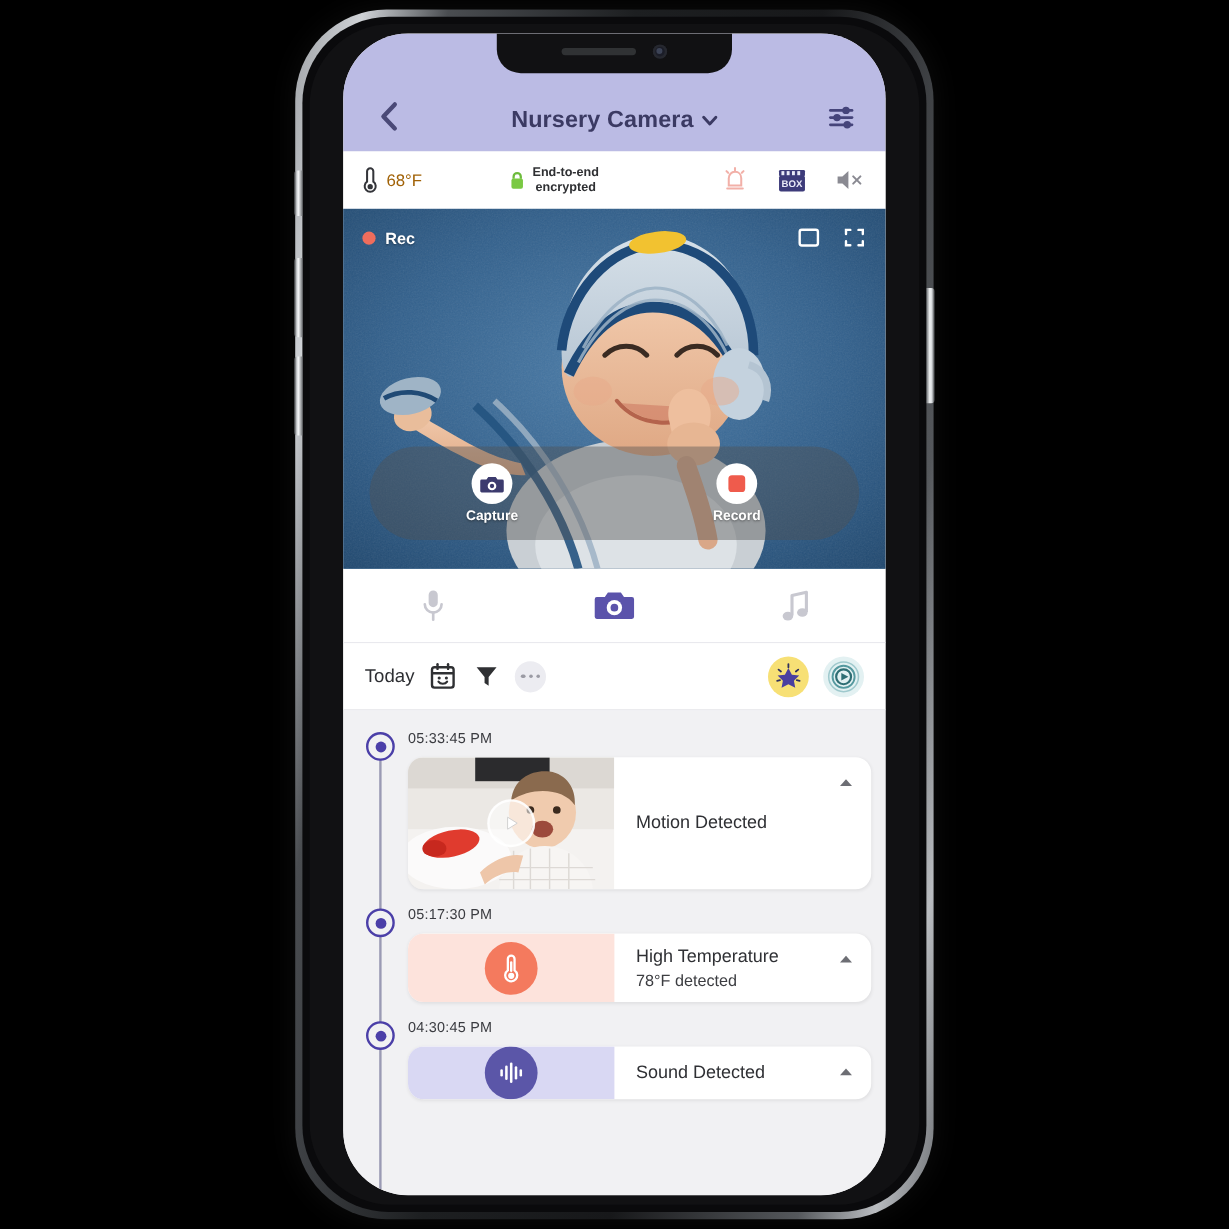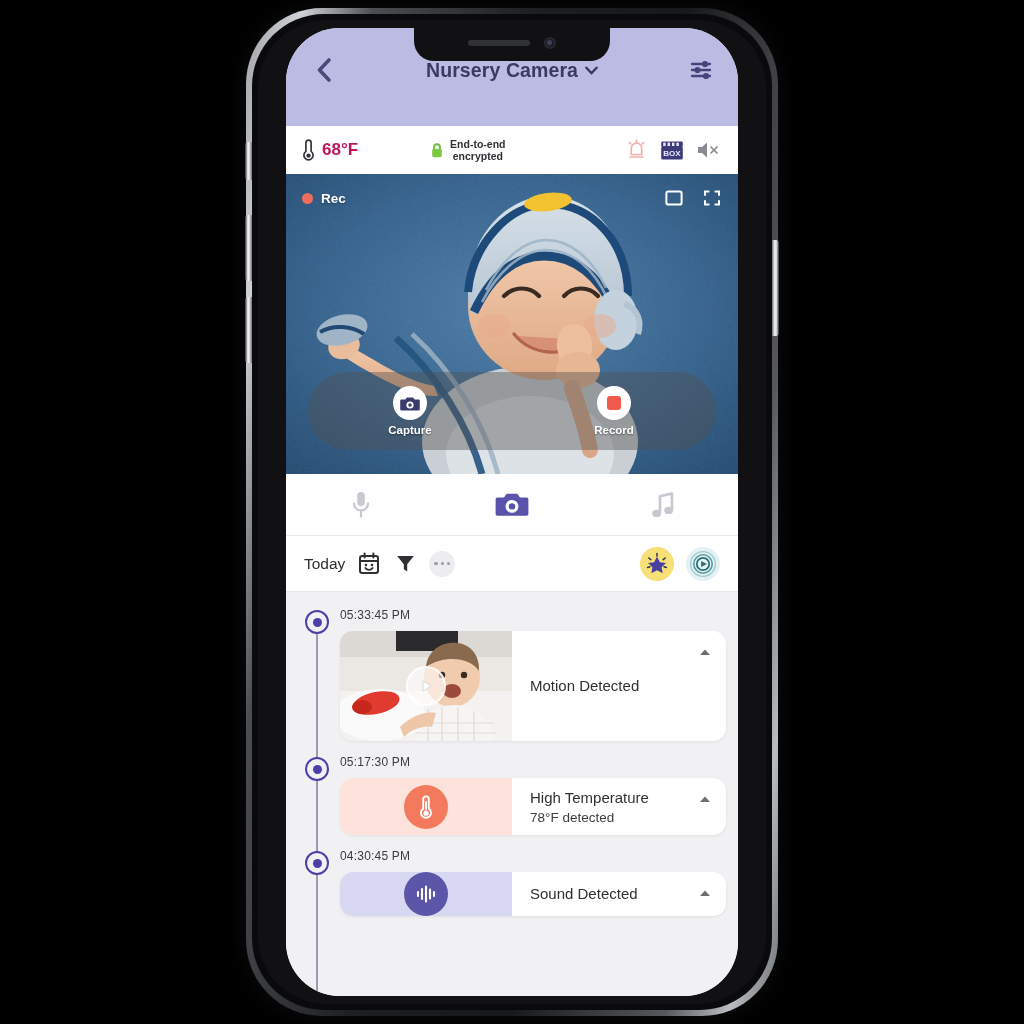--- a/index.html
+++ b/index.html
@@ -66,44 +66,44 @@
   .notch-speaker { width: 62px; height: 6px; border-radius: 3px; background: #303234; margin-top:-3px;}
   .notch-cam { width: 12px; height: 12px; border-radius: 50%; background:#1b1d28;
                box-shadow: inset 0 0 0 2px #26282f; position: relative; margin-top:-3px;}
   .notch-cam::after{content:"";position:absolute;left:3px;top:3px;width:5px;height:5px;border-radius:50%;background:#3c4356;}
 
   
   .app-header {
     position: relative;
     height: 98px;
     background: #bbbbe4;
-    display: flex; align-items: center;
+    display: flex; align-items: flex-end;
     padding: 0 22px 14px 22px;
     z-index: 10;
   }
   .back-chevron { width: 30px; height: 30px; display:flex;align-items:center;justify-content:center; cursor:pointer; }
   .hdr-title-wrap {
     flex: 1; display: flex; align-items: center; justify-content: center; gap: 7px;
   }
   .hdr-title { font-size: 19.5px; font-weight: 700; color: #3b3a63; letter-spacing: .1px; }
   .hdr-caret { width:13px; height:13px; }
   .hdr-settings { width: 30px; height: 28px; display:flex;align-items:center;justify-content:center;cursor:pointer; }
 
   
   .status-strip {
     height: 48px; background: #fff;
     display: flex; align-items: center;
     padding: 0 14px 0 16px;
     position: relative;
   }
   .st-temp { display:flex; align-items:center; gap:7px; }
-  .st-temp-val { font-size: 17px; color: #be185d; font-weight: 700; }
+  .st-temp-val { font-size: 14px; color: #a16207; font-weight: 400; }
   .st-enc { display:flex; align-items:center; gap:6px; margin-left: 72px; }
   .st-enc-txt { font-size: 10.5px; line-height: 12.5px; color:#2f3033; font-weight:700; text-align:center; }
-  .st-right { margin-left:auto; display:flex; align-items:center; gap: 12px; padding-right:4px; }
+  .st-right { margin-left:auto; display:flex; align-items:center; gap: 24px; padding-right:4px; }
   .st-ico { width: 24px; height: 24px; display:flex;align-items:center;justify-content:center; cursor:pointer; }
 
   
   .video-wrap {
     position: relative; height: 300px; overflow: hidden;
     background: #2e5c86;
   }
   .video-bg { position:absolute; inset:0; }
   .vid-topbar {
     position:absolute; top:10px; left:0; right:0; height:28px;

